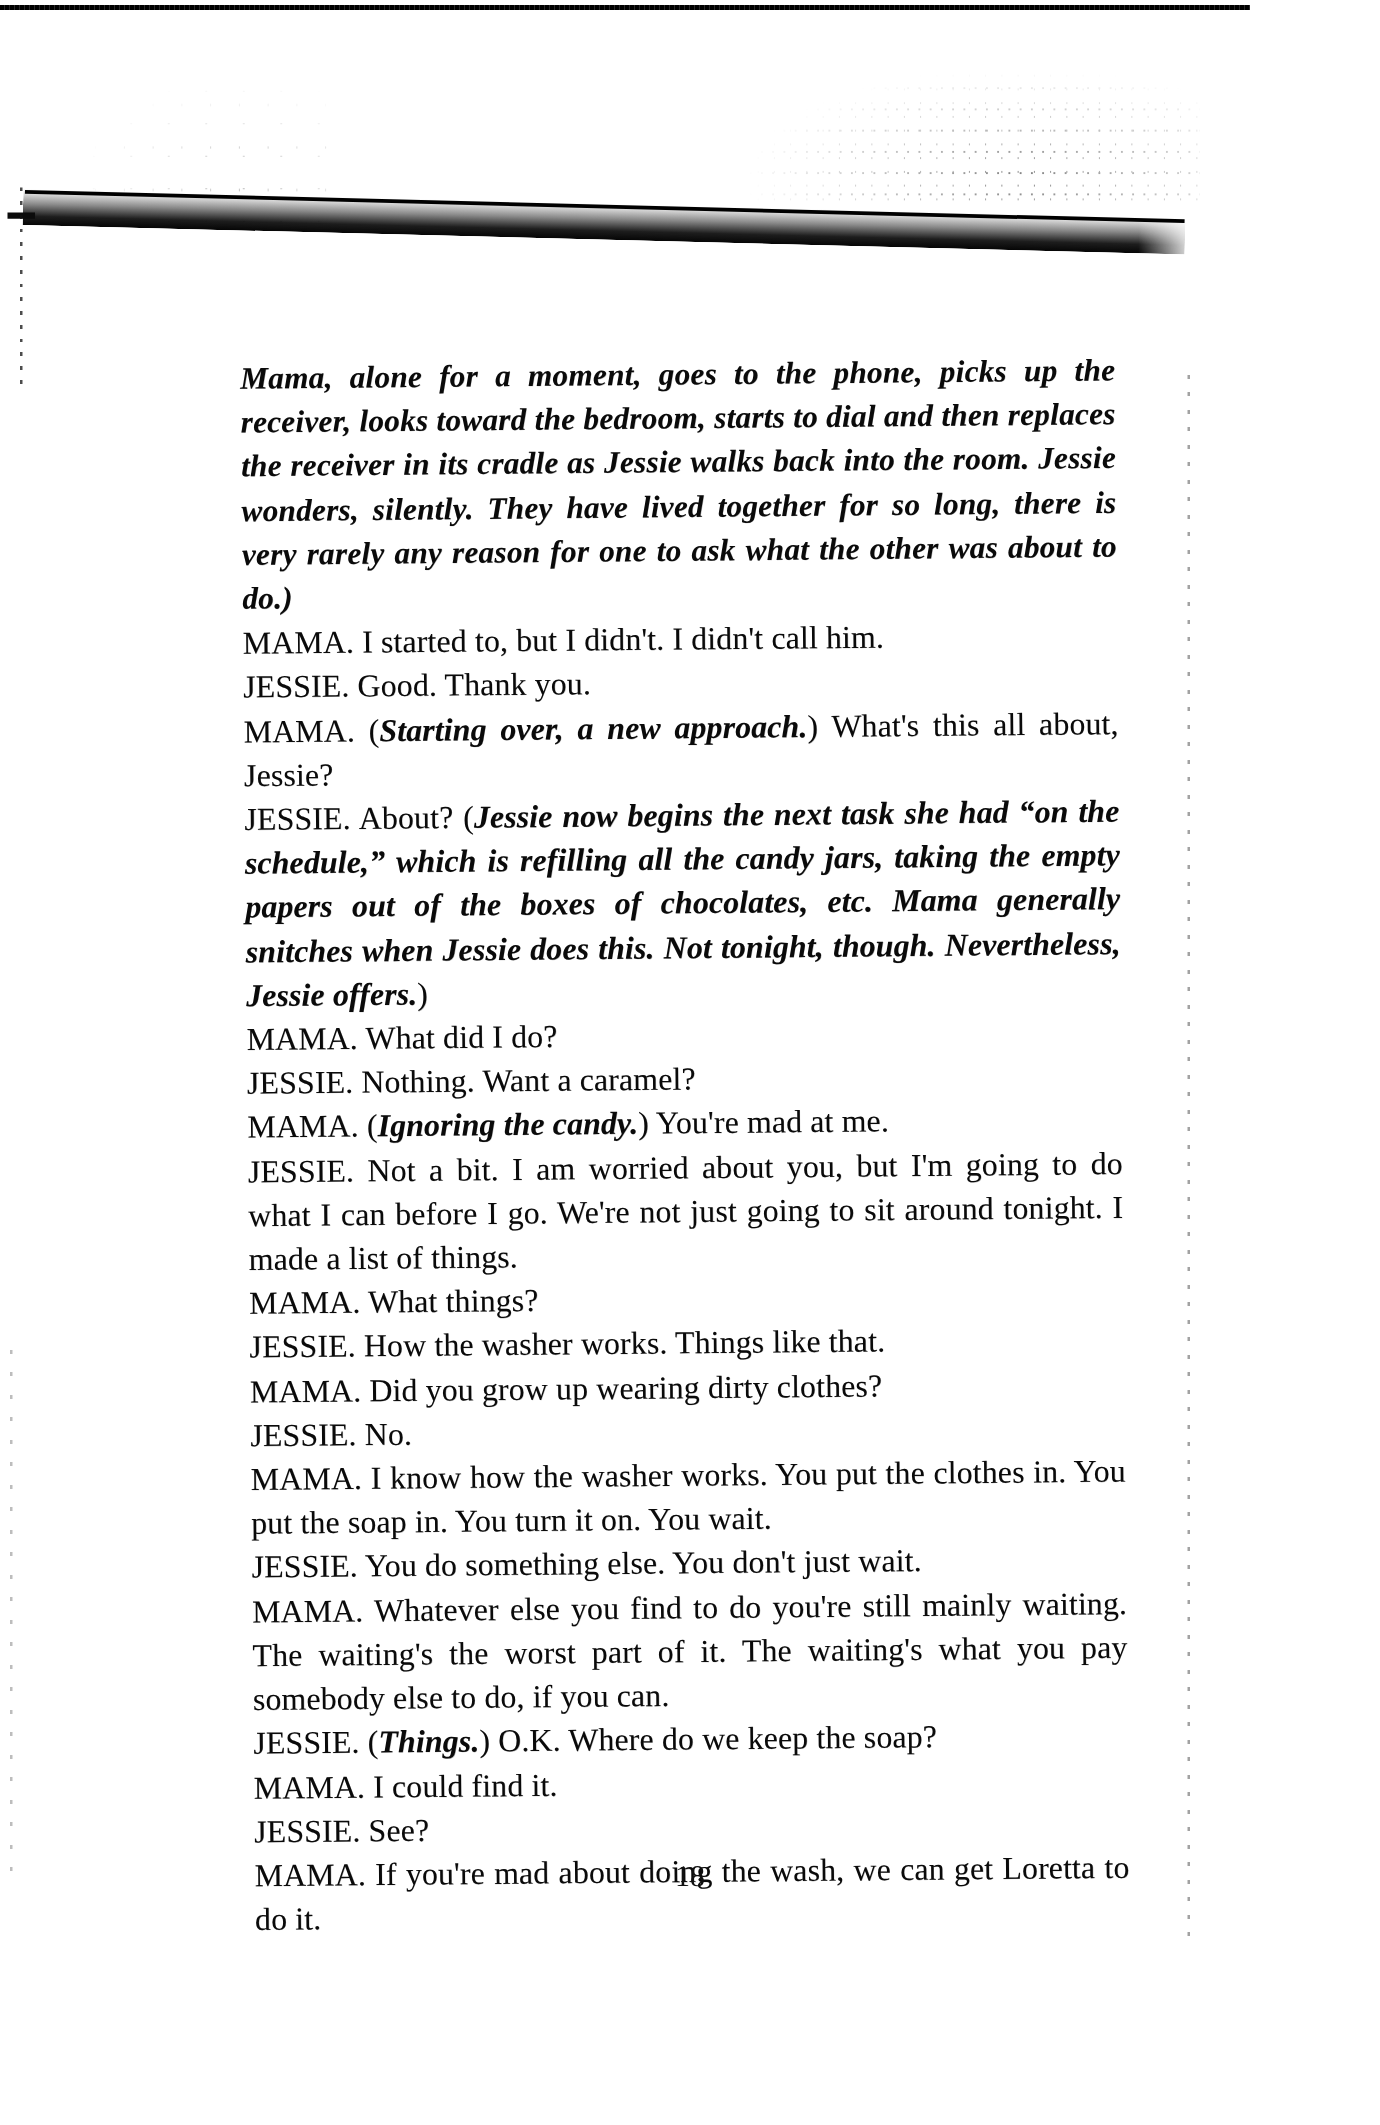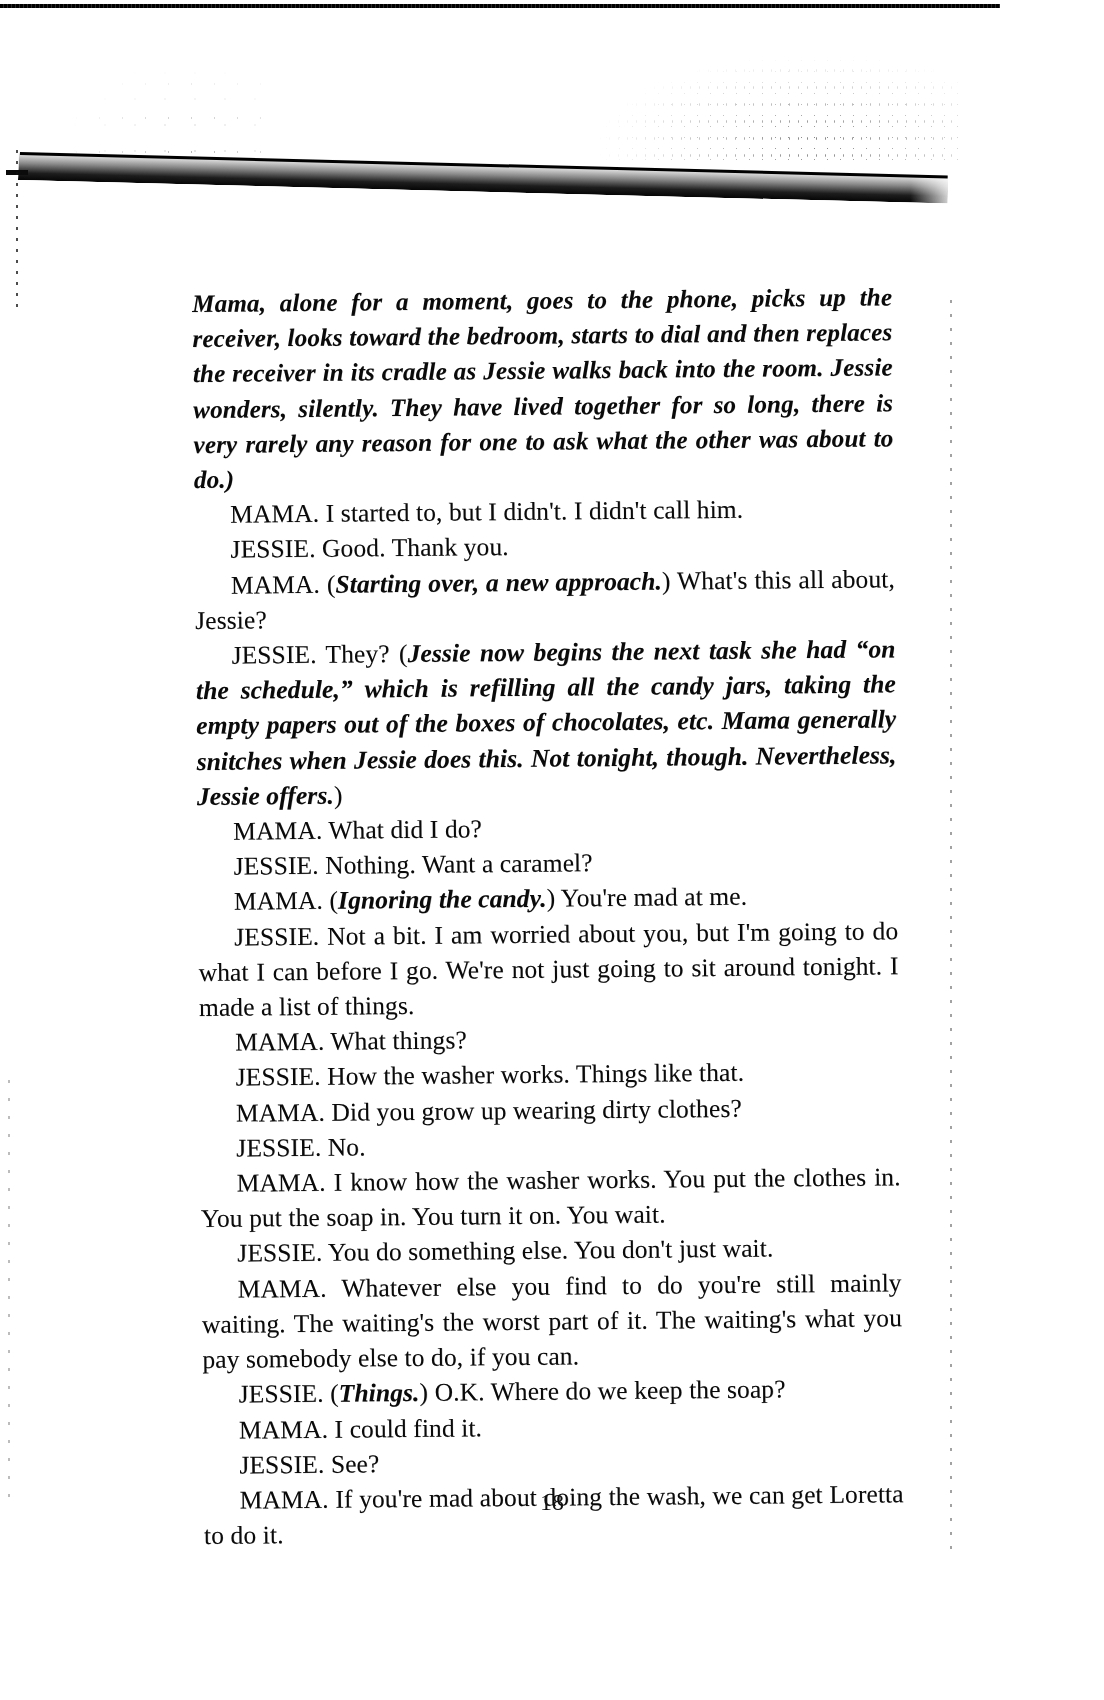--- a/index.html
+++ b/index.html
@@ -129,21 +129,20 @@
     letter-spacing: 0.2px;
   }
   .para.speech {
     text-align: left;
   }
   .para.speech.just {
     text-align: justify;
   }
   .speaker {
     font-variant: normal;
-    margin-left: 36px;
   }
   .dir {
     font-style: italic;
     font-weight: 700;
   }
   .pageno {
     position: absolute;
     left: 0; top: 1489px;
     width: 1104px;
     text-align: center;
@@ -167,21 +166,21 @@
   <div class="edge-tick-left"></div>
   <div class="edge-line-left"></div>
   <div class="edge-line-far-left"></div>
   <div class="edge-line-right"></div>
 
   <div id="textblock">
       <p class="para stage">Mama, alone for a moment, goes to the phone, picks up the receiver, looks toward the bedroom, starts to dial and then replaces the receiver in its cradle as Jessie walks back into the room. Jessie wonders, silently. They have lived together for so long, there is very rarely any reason for one to ask what the other was about to do.)</p>
       <p class="para speech just"><span class="speaker">MAMA.</span><span> I started to, but I didn't. I didn't call him.</span></p>
       <p class="para speech just"><span class="speaker">JESSIE.</span><span> Good. Thank you.</span></p>
       <p class="para speech just"><span class="speaker">MAMA.</span><span> (</span><span class="dir">Starting over, a new approach.</span><span>) What's this all about, Jessie?</span></p>
-      <p class="para speech just"><span class="speaker">JESSIE.</span><span> They? (</span><span class="dir">Jessie now begins the next task she had “on the schedule,” which is refilling all the candy jars, taking the empty papers out of the boxes of chocolates, etc. Mama generally snitches when Jessie does this. Not tonight, though. Nevertheless, Jessie offers.</span><span>)</span></p>
+      <p class="para speech just"><span class="speaker">JESSIE.</span><span> About? (</span><span class="dir">Jessie now begins the next task she had “on the schedule,” which is refilling all the candy jars, taking the empty papers out of the boxes of chocolates, etc. Mama generally snitches when Jessie does this. Not tonight, though. Nevertheless, Jessie offers.</span><span>)</span></p>
       <p class="para speech just"><span class="speaker">MAMA.</span><span> What did I do?</span></p>
       <p class="para speech just"><span class="speaker">JESSIE.</span><span> Nothing. Want a caramel?</span></p>
       <p class="para speech just"><span class="speaker">MAMA.</span><span> (</span><span class="dir">Ignoring the candy.</span><span>) You're mad at me.</span></p>
       <p class="para speech just"><span class="speaker">JESSIE.</span><span> Not a bit. I am worried about you, but I'm going to do what I can before I go. We're not just going to sit around tonight. I made a list of things.</span></p>
       <p class="para speech just"><span class="speaker">MAMA.</span><span> What things?</span></p>
       <p class="para speech just"><span class="speaker">JESSIE.</span><span> How the washer works. Things like that.</span></p>
       <p class="para speech just"><span class="speaker">MAMA.</span><span> Did you grow up wearing dirty clothes?</span></p>
       <p class="para speech just"><span class="speaker">JESSIE.</span><span> No.</span></p>
       <p class="para speech just"><span class="speaker">MAMA.</span><span> I know how the washer works. You put the clothes in. You put the soap in. You turn it on. You wait.</span></p>
       <p class="para speech just"><span class="speaker">JESSIE.</span><span> You do something else. You don't just wait.</span></p>

